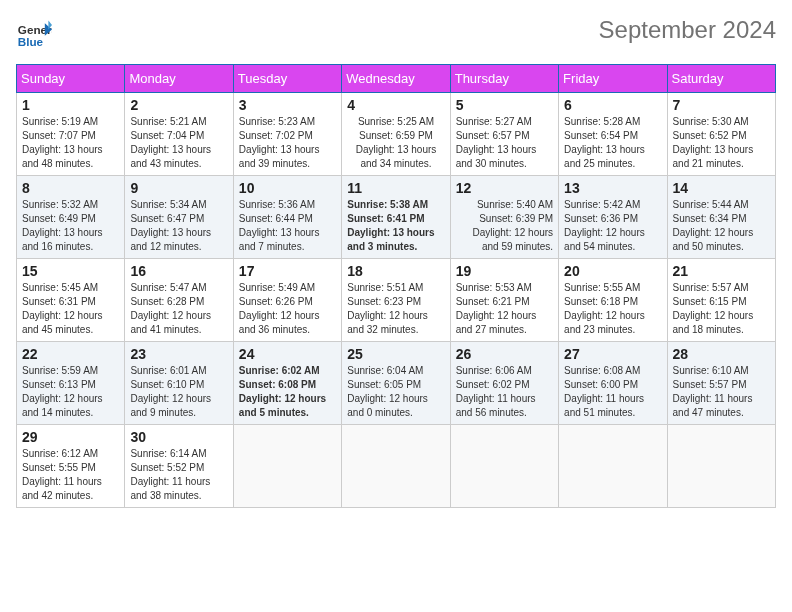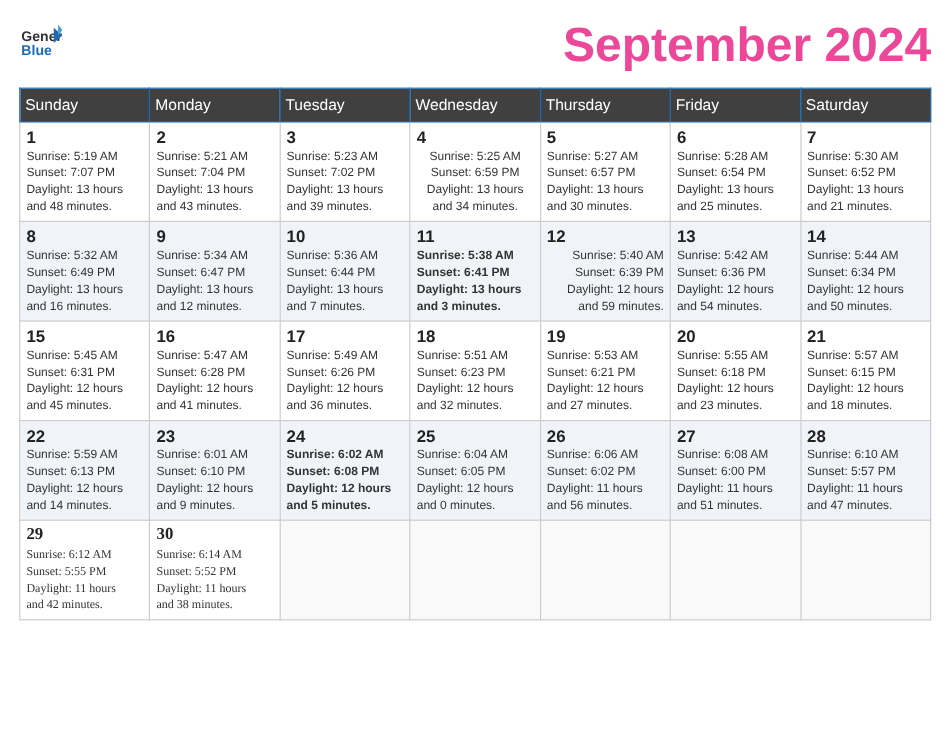--- a/index.html
+++ b/index.html
@@ -22,35 +22,35 @@
       gap: 4px;
     }
     .logo-icon {
       width: 36px;
       height: 36px;
     }
     .title-block {
       text-align: right;
     }
     .month-title {
-      font-size: 40px;
-      font-weight: bold;
-      color: #ec4899;
+      font-size: 24px;
+      font-weight: normal;
+      color: #737373;
     }
     .location {
       font-size: 16px;
       color: #555;
     }
     .calendar {
       width: 100%;
       border-collapse: collapse;
       font-size: 11px;
     }
     .calendar th {
-      background: #404040;
+      background: #d946ef;
       color: #fff;
       padding: 6px 4px;
       text-align: left;
       font-size: 13px;
       font-weight: normal;
       border: 1px solid #1a6bb5;
     }
     .calendar td {
       border: 1px solid #ccc;
       vertical-align: top;
@@ -72,21 +72,20 @@
     .day-info {
       font-size: 10px;
       color: #333;
       line-height: 1.4;
     }
     .empty-cell {
       background: #f9f9f9 !important;
     }
     .last-row td {
       border-bottom: 1px solid #ccc;
-      font-family: Liberation Serif, serif;
     }
   </style>
 </head>
 <body>
 
 <div class="header">
   <div class="logo">
     <svg class="logo-icon" viewBox="0 0 40 40">
       <text x="2" y="20" font-size="13" font-weight="bold" fill="#333" font-family="Arial">General</text>
       <text x="2" y="33" font-size="13" font-weight="bold" fill="#1a6bb5" font-family="Arial">Blue</text>

